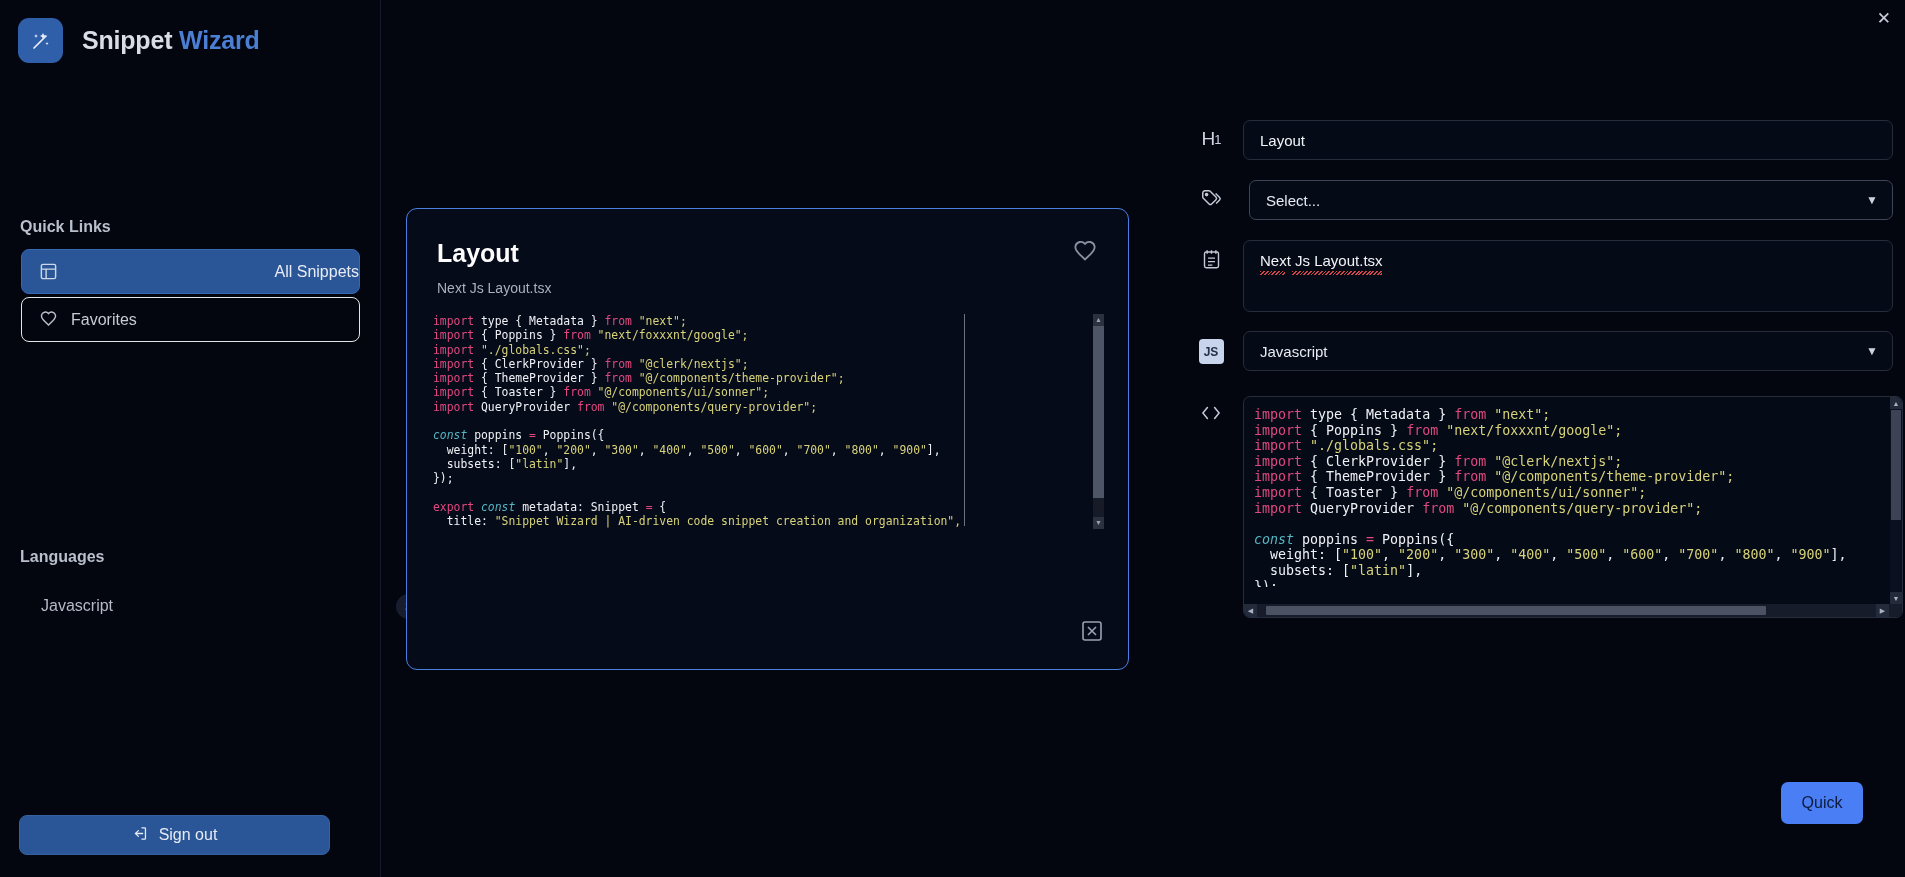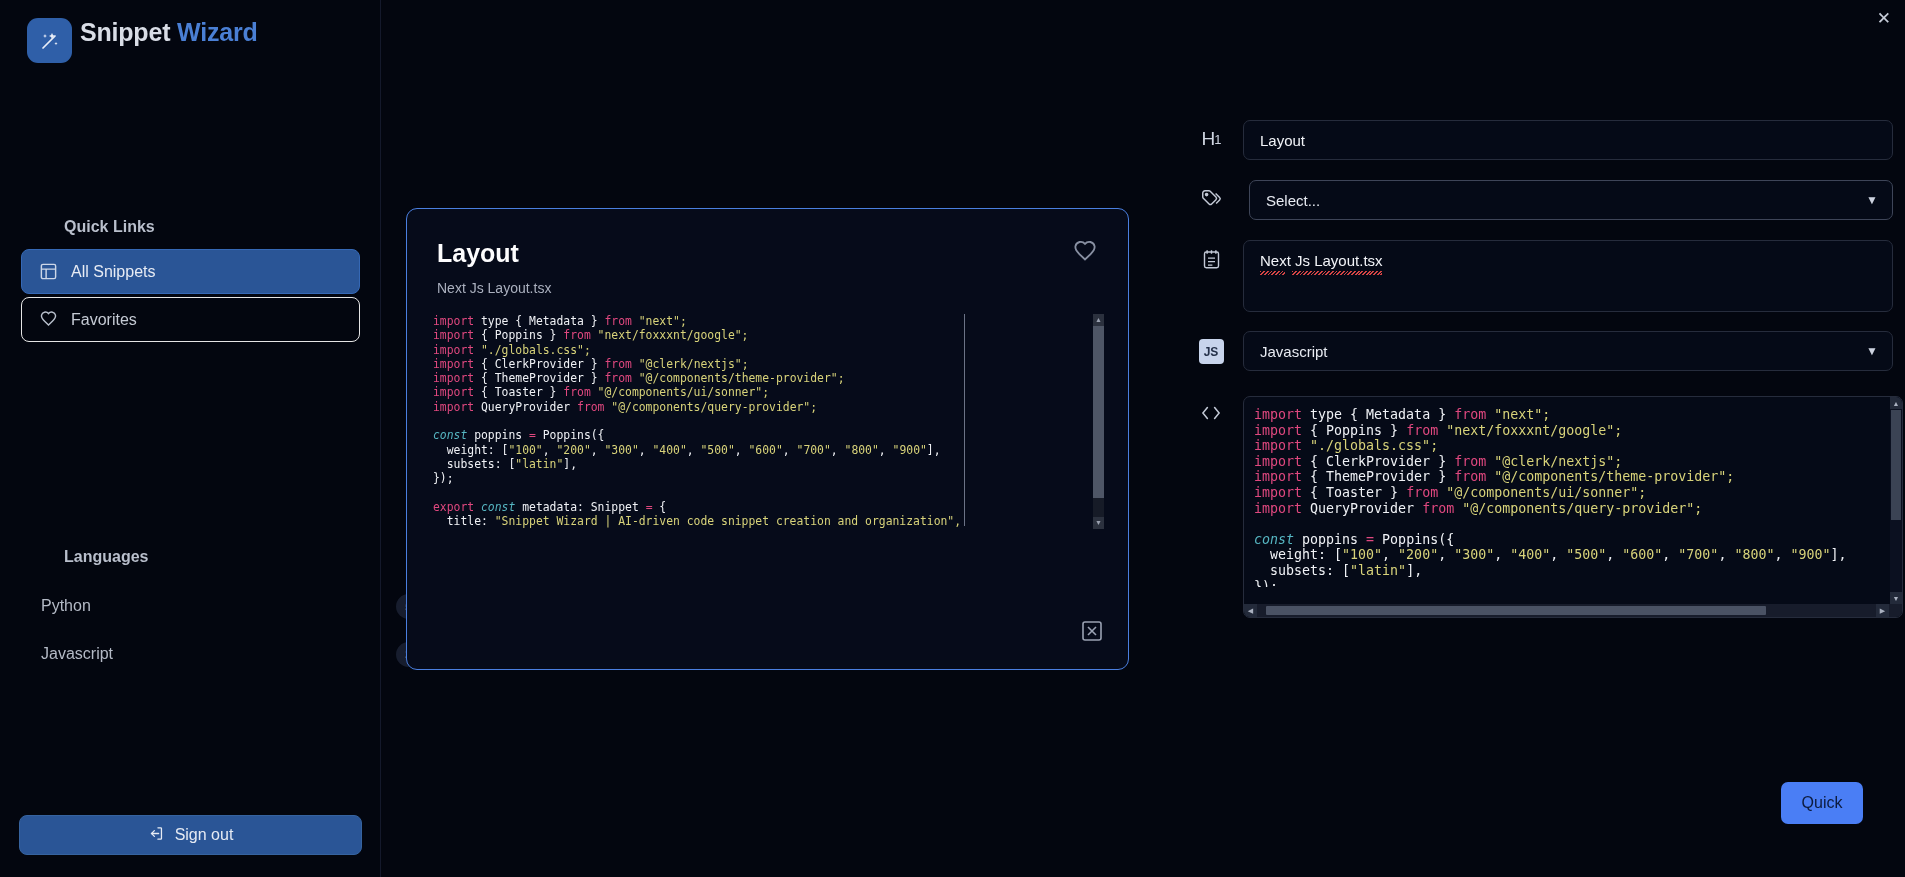--- a/index.html
+++ b/index.html
@@ -12,62 +12,61 @@
   .app { position: relative; width: 1905px; height: 877px; display: flex; }
 
   
   .sidebar {
     width: 381px; height: 877px;
     background: #03060f;
     border-right: 1px solid #14192b;
     position: relative;
     flex: 0 0 381px;
   }
-  .brand { display: flex; align-items: flex-start; gap: 8px; padding: 18px 0 0 18px; margin-left: 9px; }
+  .brand { display: flex; align-items: center; gap: 19px; padding: 18px 0 0 18px; }
   .brand-logo {
     width: 45px; height: 45px; border-radius: 11px;
     background: #2f5fa8;
     display: flex; align-items: center; justify-content: center;
   }
   .brand-title { font-size: 25px; font-weight: bold; letter-spacing: -0.2px; }
   .brand-title .w1 { color: #d9dde6; }
   .brand-title .w2 { color: #4a7fd4; }
 
   .section-label {
     color: #b9bfcc; font-size: 16px; font-weight: bold;
     padding-left: 20px;
-    margin-left: 44px;
   }
   .quick-links { position: absolute; top: 218px; left: 0; width: 381px; }
   .ql-list { margin-top: 13px; padding: 0 21px; }
   .ql-item {
     height: 45px; border-radius: 8px; display: flex; align-items: center;
     gap: 13px; padding-left: 17px; margin-bottom: 3px;
     color: #c5cad4; font-size: 16px;
     border: 1px solid transparent;
   }
   .ql-item + .ql-item { border: 1px solid #e5e5e5; }
-  .ql-item.active { background: #2a5596; color: #e8ecf4; border-color: #3568b5; }
+  .ql-item.active { background: #2a5596; color: #e8ecf4; border-color: #3568b5; justify-content: space-between; }
   .ql-ico { width: 19px; height: 19px; display: block; }
 
   .languages { position: absolute; top: 548px; left: 0; width: 449px; }
   .lang-list { margin-top: 16px; padding: 0 21px; }
   .lang-item {
     height: 48px; display: flex; align-items: center; justify-content: space-between;
     padding: 0 7px 0 20px;
   }
   .lang-name { color: #b4bac6; font-size: 16px; }
   .lang-count {
     width: 25px; height: 25px; border-radius: 50%;
     background: #171d2e; color: #aeb5c3;
     font-size: 13px; display: flex; align-items: center; justify-content: center;
   }
 
   .signout {
-    position: absolute; left: 19px; bottom: 22px; width: 343px; height: 40px;
+    position: absolute; left: 19px; bottom: 22px; width: 311px; height: 40px;
     background: #2a5596; border: 1px solid #36639f; border-radius: 8px;
     display: flex; align-items: center; justify-content: center; gap: 10px;
     color: #e6ebf4; font-size: 16px;
   }
 
   
   .main { position: relative; flex: 1; height: 877px; }
 
   .snippet-card {
     position: absolute; left: 25px; top: 208px; width: 723px; height: 462px;
@@ -216,24 +215,20 @@
             </svg>
           </span>
           <span>Favorites</span>
         </div>
       </div>
     </div>
 
     <div class="languages">
       <div class="section-label">Languages</div>
       <div class="lang-list">
-        <div class="lang-item">
-          <span class="lang-name">Python</span>
-          <span class="lang-count">5</span>
-        </div>
         <div class="lang-item">
           <span class="lang-name">Javascript</span>
           <span class="lang-count">3</span>
         </div>
       </div>
     </div>
 
     <div class="signout">
       <span>
         <svg width="17" height="17" viewBox="0 0 24 24" fill="none" stroke="#e6ebf4" stroke-width="1.8" stroke-linecap="round">

